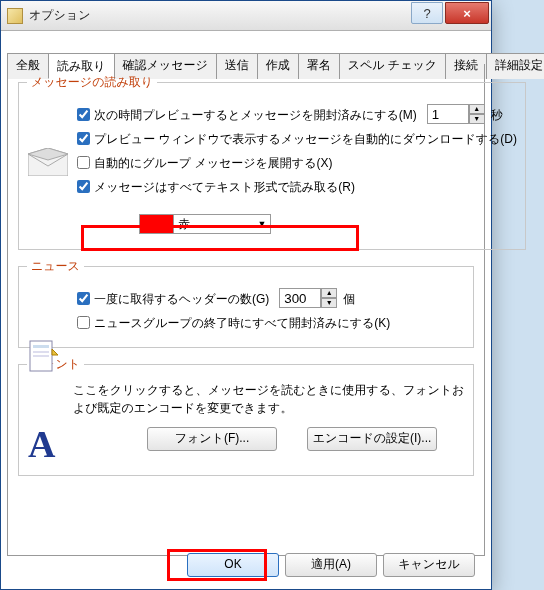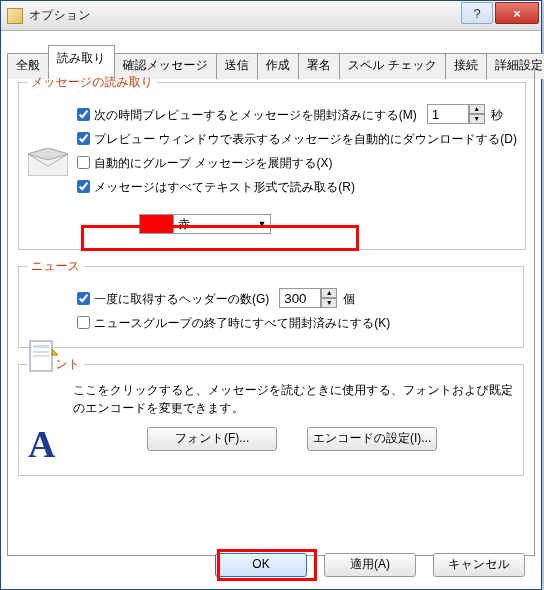--- a/index.html
+++ b/index.html
@@ -4,21 +4,21 @@
 <style>
   * { box-sizing: border-box; }
   body {
     margin: 0;
     font-family: "MS UI Gothic", "Meiryo", sans-serif;
     font-size: 12px;
     background: #cde0f0;
     overflow: hidden;
   }
   .window {
-    width: 542px;
+    width: 492px;
     height: 590px;
     background: #fff;
     border: 1px solid #1a4a8a;
     box-shadow: 0 4px 20px rgba(0,0,0,0.3);
     position: relative;
   }
   .titlebar {
     height: 30px;
     background: linear-gradient(to bottom, #f8f8f8, #e0e0e0);
     border-bottom: 1px solid #b0b0b0;
@@ -63,21 +63,21 @@
     border-bottom: none;
     background: #f0f0f0;
     margin-right: -1px;
     position: relative;
     top: 16px;
     cursor: default;
   }
   .tab.active {
     background: #fff;
     border-bottom: 1px solid #fff;
-    top: 8px;
+    top: 16px;
     padding-top: 4px;
   }
   .tabbody {
     border: 1px solid #999;
     border-top: none;
     height: 492px;
     padding: 10px 10px 10px 10px;
     position: relative;
   }
   fieldset {
@@ -130,21 +130,21 @@
     border: 1px solid #9a9a9a;
     background: linear-gradient(#fdfdfd,#e5e5e5);
     border-radius: 3px;
     text-align: center;
     line-height: 21px;
     cursor: default;
   }
   .footer {
     position: absolute;
     bottom: 6px; right: 10px;
-    display: flex; gap: 17px;
+    display: flex; gap: 6px;
   }
   .footer .winbtn { min-width: 92px; }
   .ok-hl {
     position: absolute;
     bottom: 2px; right: 218px;
     width: 100px; height: 32px;
     border: 3px solid #f00;
     pointer-events:none;
   }
   .okbtn { border: 1px solid #2a6fbf; background: linear-gradient(#eaf4ff,#cfe4fa);}

